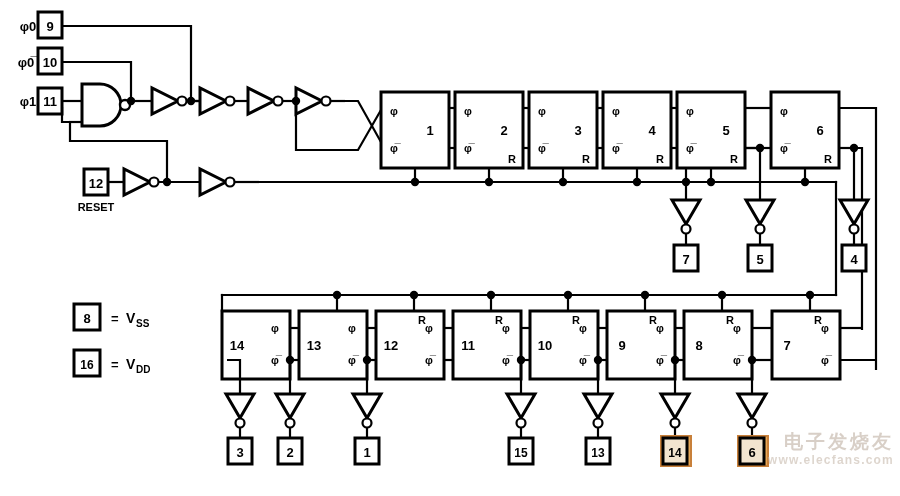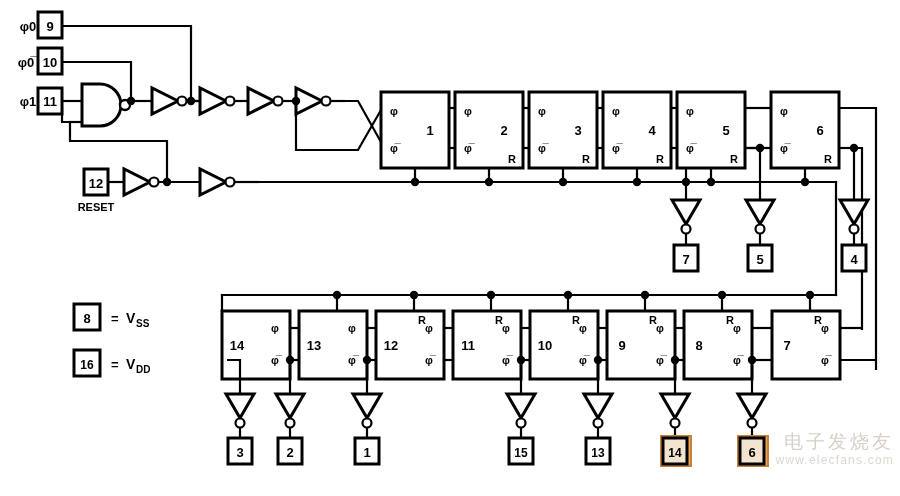--- a/index.html
+++ b/index.html
@@ -2,23 +2,23 @@
 <html><head>
 <meta charset="utf-8">
 <style>
   html,body{margin:0;padding:0;background:#ffffff;}
   body{width:900px;height:496px;position:relative;overflow:hidden;
        font-family:"Liberation Sans",sans-serif;color:#000;}
   #diagram{position:absolute;left:0;top:0;width:900px;height:496px;}
   .wm{position:absolute;right:6px;bottom:4px;width:180px;height:60px;
       pointer-events:none;opacity:.55;text-align:right;}
   .wm .cn{font-family:"Liberation Serif",serif;font-size:19px;color:#b9a99a;
-          letter-spacing:3px;line-height:1.1;}
+          letter-spacing:3px;line-height:1.1;font-weight:bold;}
   .wm .url{font-family:"Liberation Sans",sans-serif;font-size:12px;
-           color:#c3b4a6;letter-spacing:1.2px;}
+           color:#c3b4a6;letter-spacing:1.2px;font-weight:bold;}
   text{font-family:"Liberation Sans",sans-serif;font-weight:bold;}
 </style>
 </head>
 <body>
 
 <svg id="diagram" viewBox="0 0 900 496">
   <g id="wires" stroke="#000" stroke-width="2.2" fill="none" stroke-linecap="square">
 
     <path d="M62 26 H191 V100"></path>
 

